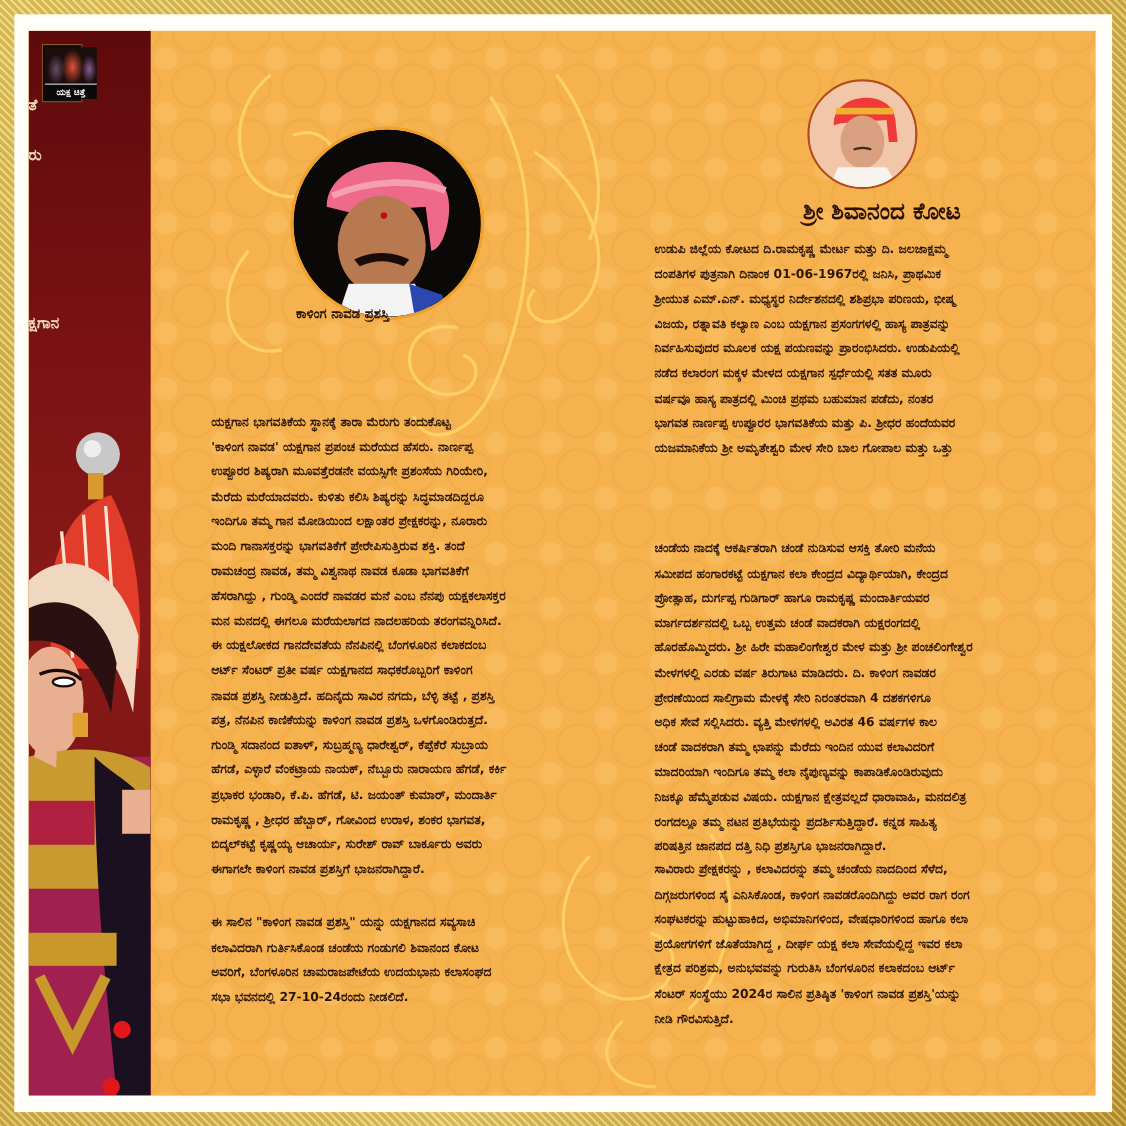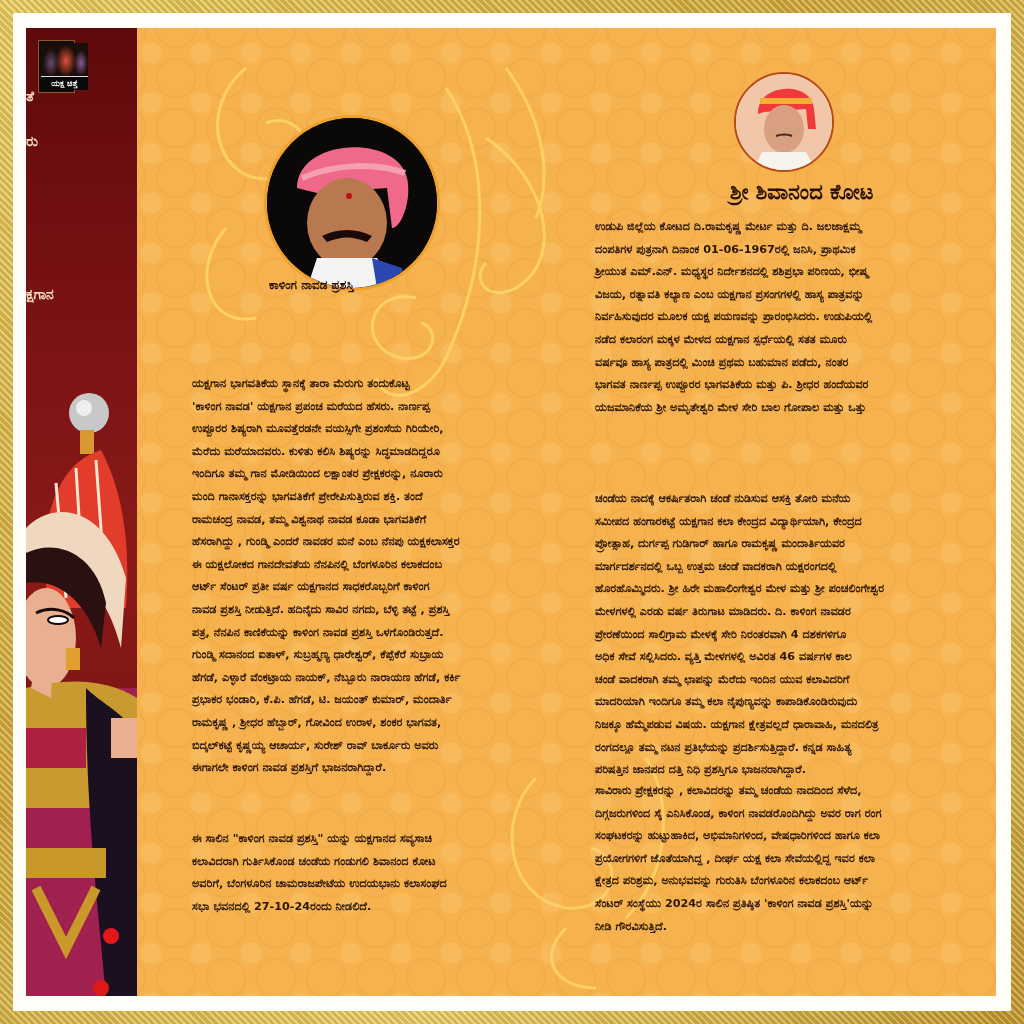--- a/index.html
+++ b/index.html
@@ -178,20 +178,21 @@
 
   <div class="para col-left" style="top:345px">
     <span class="ln">ಯಕ್ಷಗಾನ ಭಾಗವತಿಕೆಯ ಸ್ಥಾನಕ್ಕೆ ತಾರಾ ಮೆರುಗು ತಂದುಕೊಟ್ಟ</span>
     <span class="ln">'ಕಾಳಿಂಗ ನಾವಡ' ಯಕ್ಷಗಾನ ಪ್ರಪಂಚ ಮರೆಯದ ಹೆಸರು. ನಾರ್ಣಪ್ಪ</span>
     <span class="ln">ಉಪ್ಪೂರರ ಶಿಷ್ಯರಾಗಿ ಮೂವತ್ತೆರಡನೇ ವಯಸ್ಸಿಗೇ ಪ್ರಶಂಸೆಯ ಗಿರಿಯೇರಿ,</span>
     <span class="ln">ಮೆರೆದು ಮರೆಯಾದವರು. ಕುಳಿತು ಕಲಿಸಿ ಶಿಷ್ಯರನ್ನು ಸಿದ್ಧಮಾಡದಿದ್ದರೂ</span>
     <span class="ln">ಇಂದಿಗೂ ತಮ್ಮ ಗಾನ ಮೋಡಿಯಿಂದ ಲಕ್ಷಾಂತರ ಪ್ರೇಕ್ಷಕರನ್ನು, ನೂರಾರು</span>
     <span class="ln">ಮಂದಿ ಗಾನಾಸಕ್ತರನ್ನು ಭಾಗವತಿಕೆಗೆ ಪ್ರೇರೇಪಿಸುತ್ತಿರುವ ಶಕ್ತಿ. ತಂದೆ</span>
     <span class="ln">ರಾಮಚಂದ್ರ ನಾವಡ, ತಮ್ಮ ವಿಶ್ವನಾಥ ನಾವಡ ಕೂಡಾ ಭಾಗವತಿಕೆಗೆ</span>
     <span class="ln">ಹೆಸರಾಗಿದ್ದು , ಗುಂಡ್ಮಿ ಎಂದರೆ ನಾವಡರ ಮನೆ ಎಂಬ ನೆನಪು ಯಕ್ಷಕಲಾಸಕ್ತರ</span>
+    <span class="ln">ಮನ ಮನದಲ್ಲಿ ಈಗಲೂ ಮರೆಯಲಾಗದ ನಾದಲಹರಿಯ ತರಂಗವನ್ನಿರಿಸಿದೆ.</span>
     <span class="ln">ಈ ಯಕ್ಷಲೋಕದ ಗಾನದೇವತೆಯ ನೆನಪಿನಲ್ಲಿ ಬೆಂಗಳೂರಿನ ಕಲಾಕದಂಬ</span>
     <span class="ln">ಆರ್ಟ್ ಸೆಂಟರ್ ಪ್ರತೀ ವರ್ಷ ಯಕ್ಷಗಾನದ ಸಾಧಕರೊಬ್ಬರಿಗೆ ಕಾಳಿಂಗ</span>
     <span class="ln">ನಾವಡ ಪ್ರಶಸ್ತಿ ನೀಡುತ್ತಿದೆ. ಹದಿನೈದು ಸಾವಿರ ನಗದು, ಬೆಳ್ಳಿ ತಟ್ಟೆ , ಪ್ರಶಸ್ತಿ</span>
     <span class="ln">ಪತ್ರ, ನೆನಪಿನ ಕಾಣಿಕೆಯನ್ನು ಕಾಳಿಂಗ ನಾವಡ ಪ್ರಶಸ್ತಿ ಒಳಗೊಂಡಿರುತ್ತದೆ.</span>
     <span class="ln">ಗುಂಡ್ಮಿ ಸದಾನಂದ ಐತಾಳ್, ಸುಬ್ರಹ್ಮಣ್ಯ ಧಾರೇಶ್ವರ್, ಕೆಪ್ಪೆಕೆರೆ ಸುಬ್ರಾಯ</span>
     <span class="ln">ಹೆಗಡೆ, ಎಳ್ಳಾರೆ ವೆಂಕಟ್ರಾಯ ನಾಯಕ್, ನೆಬ್ಬೂರು ನಾರಾಯಣ ಹೆಗಡೆ, ಕರ್ಕಿ</span>
     <span class="ln">ಪ್ರಭಾಕರ ಭಂಡಾರಿ, ಕೆ.ಪಿ. ಹೆಗಡೆ,  ಟಿ. ಜಯಂತ್ ಕುಮಾರ್, ಮಂದಾರ್ತಿ</span>
     <span class="ln">ರಾಮಕೃಷ್ಣ , ಶ್ರೀಧರ ಹೆಬ್ಬಾರ್, ಗೋವಿಂದ ಉರಾಳ, ಶಂಕರ ಭಾಗವತ,</span>
     <span class="ln">ಬಿದ್ಕಲ್‌ಕಟ್ಟೆ ಕೃಷ್ಣಯ್ಯ ಆಚಾರ್ಯ, ಸುರೇಶ್ ರಾವ್ ಬಾರ್ಕೂರು  ಅವರು</span>
     <span class="ln">ಈಗಾಗಲೇ ಕಾಳಿಂಗ ನಾವಡ ಪ್ರಶಸ್ತಿಗೆ ಭಾಜನರಾಗಿದ್ದಾರೆ.</span>

